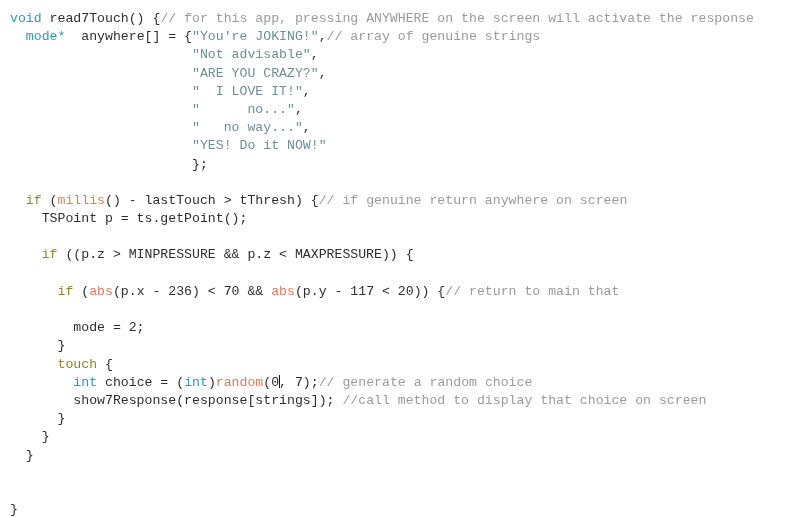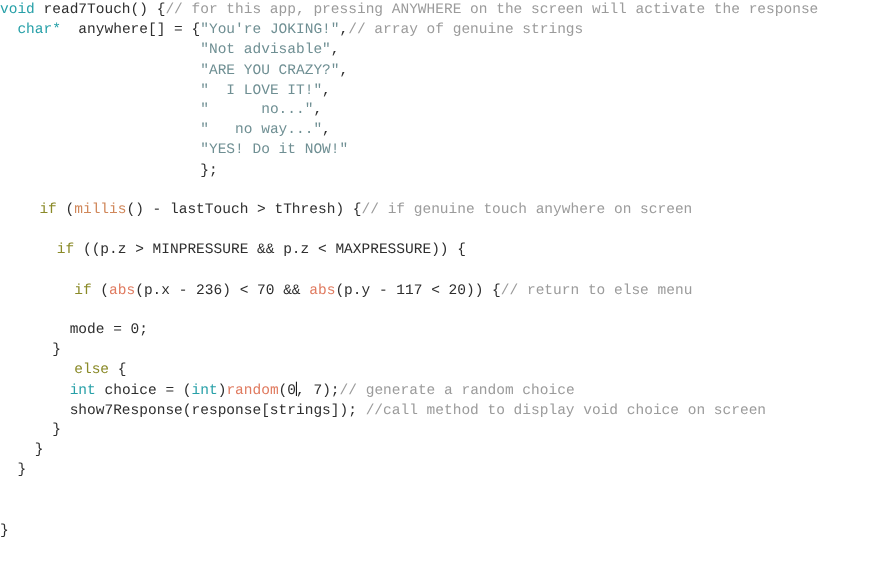--- a/index.html
+++ b/index.html
@@ -11,73 +11,74 @@
     width: 800px;
     height: 517px;
     overflow: hidden;
     font-family: "Liberation Mono", "DejaVu Sans Mono", monospace;
   }
   #code-view {
     position: relative;
     width: 800px;
     height: 517px;
     background: #ffffff;
-    padding: 0;
+    padding: 10px;
     box-sizing: border-box;
     font-family: Liberation Mono, monospace;
   }
   .code-line {
     height: 18.2px;
     line-height: 18.2px;
     font-size: 13.2px;
     white-space: pre;
     letter-spacing: 0px;
     color: #2f2f2f;
   }
   .tok { white-space: pre; }
   .t-plain   { color: #2e2e2e; }
-  .t-keyword { color: #8a8a28; margin-left: 20px; }
+  .t-keyword { color: #8a8a28; }
   .t-type    { color: #27a0a8; }
   .t-func    { color: #d0875a; margin-top: 24px; }
   .t-func2   { color: #e07a5f; }
   .t-string  { color: #6f8f93; }
   .t-comment { color: #9b9b9b; }
   .caret {
     display: inline-block;
     width: 1px;
     height: 13px;
     background: #1a1a1a;
     vertical-align: -2px;
     margin: 0 -0.5px;
   }
 </style>
 </head>
 <body>
 
 <div id="code-view">
     <div class="code-line"><span class="tok t-type">void</span><span class="tok t-plain"> read7Touch() {</span><span class="tok t-comment">// for this app, pressing ANYWHERE on the screen will activate the response</span></div>
-    <div class="code-line"><span class="tok t-plain">  </span><span class="tok t-type">char*</span><span class="tok t-plain">  anywhere[] = {</span><span class="tok t-string">"You're JOKING!"</span><span class="tok t-plain">,</span><span class="tok t-comment">// array of genuine strings</span></div>
+    <div class="code-line"><span class="tok t-plain">  </span><span class="tok t-type">mode*</span><span class="tok t-plain">  anywhere[] = {</span><span class="tok t-string">"You're JOKING!"</span><span class="tok t-plain">,</span><span class="tok t-comment">// array of genuine strings</span></div>
     <div class="code-line"><span class="tok t-plain">                       </span><span class="tok t-string">"Not advisable"</span><span class="tok t-plain">,</span></div>
     <div class="code-line"><span class="tok t-plain">                       </span><span class="tok t-string">"ARE YOU CRAZY?"</span><span class="tok t-plain">,</span></div>
     <div class="code-line"><span class="tok t-plain">                       </span><span class="tok t-string">"  I LOVE IT!"</span><span class="tok t-plain">,</span></div>
     <div class="code-line"><span class="tok t-plain">                       </span><span class="tok t-string">"      no..."</span><span class="tok t-plain">,</span></div>
     <div class="code-line"><span class="tok t-plain">                       </span><span class="tok t-string">"   no way..."</span><span class="tok t-plain">,</span></div>
     <div class="code-line"><span class="tok t-plain">                       </span><span class="tok t-string">"YES! Do it NOW!"</span></div>
     <div class="code-line"><span class="tok t-plain">                       </span><span class="tok t-plain">};</span></div>
     <div class="code-line">&nbsp;</div>
-    <div class="code-line"><span class="tok t-plain">  </span><span class="tok t-keyword">if</span><span class="tok t-plain"> (</span><span class="tok t-func">millis</span><span class="tok t-plain">() - lastTouch &gt; tThresh) {</span><span class="tok t-comment">// if genuine touch anywhere on screen</span></div>
+    <div class="code-line"><span class="tok t-plain">  </span><span class="tok t-keyword">if</span><span class="tok t-plain"> (</span><span class="tok t-func">millis</span><span class="tok t-plain">() - lastTouch &gt; tThresh) {</span><span class="tok t-comment">// if genuine return anywhere on screen</span></div>
+    <div class="code-line"><span class="tok t-plain">    </span><span class="tok t-plain">TSPoint p = ts.getPoint();</span></div>
     <div class="code-line">&nbsp;</div>
     <div class="code-line"><span class="tok t-plain">    </span><span class="tok t-keyword">if</span><span class="tok t-plain"> ((p.z &gt; MINPRESSURE &amp;&amp; p.z &lt; MAXPRESSURE)) {</span></div>
     <div class="code-line">&nbsp;</div>
-    <div class="code-line"><span class="tok t-plain">      </span><span class="tok t-keyword">if</span><span class="tok t-plain"> (</span><span class="tok t-func2">abs</span><span class="tok t-plain">(p.x - 236) &lt; 70 &amp;&amp; </span><span class="tok t-func2">abs</span><span class="tok t-plain">(p.y - 117 &lt; 20)) {</span><span class="tok t-comment">// return to else menu</span></div>
+    <div class="code-line"><span class="tok t-plain">      </span><span class="tok t-keyword">if</span><span class="tok t-plain"> (</span><span class="tok t-func2">abs</span><span class="tok t-plain">(p.x - 236) &lt; 70 &amp;&amp; </span><span class="tok t-func2">abs</span><span class="tok t-plain">(p.y - 117 &lt; 20)) {</span><span class="tok t-comment">// return to main that</span></div>
     <div class="code-line">&nbsp;</div>
-    <div class="code-line"><span class="tok t-plain">        </span><span class="tok t-plain">mode = 0;</span></div>
+    <div class="code-line"><span class="tok t-plain">        </span><span class="tok t-plain">mode = 2;</span></div>
     <div class="code-line"><span class="tok t-plain">      </span><span class="tok t-plain">}</span></div>
-    <div class="code-line"><span class="tok t-plain">      </span><span class="tok t-keyword">else</span><span class="tok t-plain"> {</span></div>
+    <div class="code-line"><span class="tok t-plain">      </span><span class="tok t-keyword">touch</span><span class="tok t-plain"> {</span></div>
     <div class="code-line"><span class="tok t-plain">        </span><span class="tok t-type">int</span><span class="tok t-plain"> choice = (</span><span class="tok t-type">int</span><span class="tok t-plain">)</span><span class="tok t-func2">random</span><span class="tok t-plain">(0</span><span class="caret"></span><span class="tok t-plain">, 7);</span><span class="tok t-comment">// generate a random choice</span></div>
-    <div class="code-line"><span class="tok t-plain">        </span><span class="tok t-plain">show7Response(response[strings]); </span><span class="tok t-comment">//call method to display void choice on screen</span></div>
+    <div class="code-line"><span class="tok t-plain">        </span><span class="tok t-plain">show7Response(response[strings]); </span><span class="tok t-comment">//call method to display that choice on screen</span></div>
     <div class="code-line"><span class="tok t-plain">      </span><span class="tok t-plain">}</span></div>
     <div class="code-line"><span class="tok t-plain">    </span><span class="tok t-plain">}</span></div>
     <div class="code-line"><span class="tok t-plain">  </span><span class="tok t-plain">}</span></div>
     <div class="code-line">&nbsp;</div>
     <div class="code-line">&nbsp;</div>
     <div class="code-line"><span class="tok t-plain">}</span></div>
   </div>
 
 </body></html>

